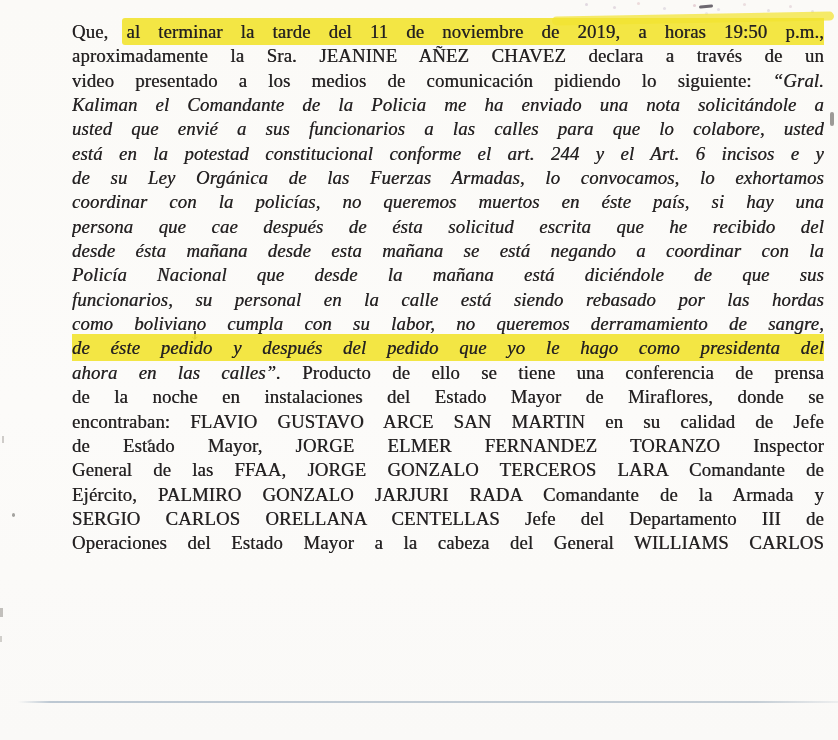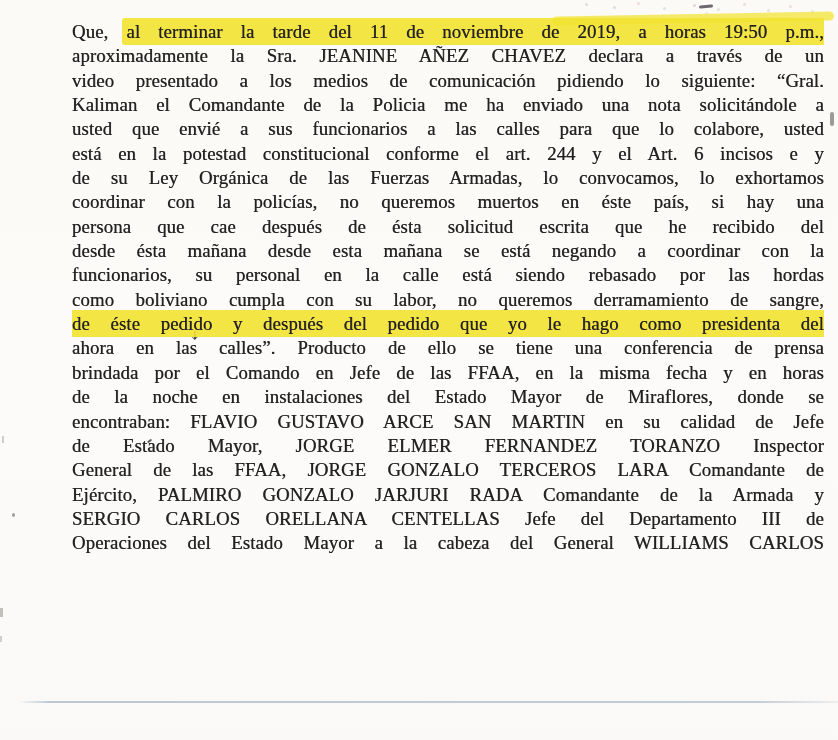--- a/index.html
+++ b/index.html
@@ -24,21 +24,21 @@
     text-shadow:0.35px 0.3px 0.5px rgba(35,32,33,0.55), -0.2px 0 0.35px rgba(35,32,33,0.28);
   }
   .line{
     height:24.35px;
     line-height:24.35px;
     text-align:justify;
     text-align-last:justify;
     white-space:normal;
   }
   .seg{ }
-  .it{ }
+  .it{ font-style:italic; }
   .hl{
     background:rgba(242,227,48,0.9);
     border-radius:3px;
     padding:3px 4px 2.5px;
     margin:0 -4px;
     box-decoration-break:clone;
     -webkit-box-decoration-break:clone;
   }
   
   .artifact{ position:absolute; }
@@ -112,25 +112,25 @@
       <div class="line"><span class="seg">Que, </span><span class="seg hl">al terminar la tarde del 11 de noviembre de 2019, a horas 19:50 p.m.,</span></div>
       <div class="line"><span class="seg">aproximadamente la Sra. JEANINE AÑEZ CHAVEZ declara a través de un</span></div>
       <div class="line"><span class="seg">video presentado a los medios de comunicación pidiendo lo siguiente: </span><span class="seg it">“Gral.</span></div>
       <div class="line"><span class="seg it">Kaliman el Comandante de la Policia me ha enviado una nota solicitándole a</span></div>
       <div class="line"><span class="seg it">usted que envié a sus funcionarios a las calles para que lo colabore, usted</span></div>
       <div class="line"><span class="seg it">está en la potestad constitucional conforme el art. 244 y el Art. 6 incisos e y</span></div>
       <div class="line"><span class="seg it">de su Ley Orgánica de las Fuerzas Armadas, lo convocamos, lo exhortamos</span></div>
       <div class="line"><span class="seg it">coordinar con la policías, no queremos muertos en éste país, si hay una</span></div>
       <div class="line"><span class="seg it">persona que cae después de ésta solicitud escrita que he recibido del</span></div>
       <div class="line"><span class="seg it">desde ésta mañana desde esta mañana se está negando a coordinar con la</span></div>
+      <div class="line"><span class="seg it">Policía Nacional que desde la mañana está diciéndole de que sus</span></div>
       <div class="line"><span class="seg it">funcionarios, su personal en la calle está siendo rebasado por las hordas</span></div>
       <div class="line"><span class="seg it">como boliviano cumpla con su labor, no queremos derramamiento de sangre,</span></div>
       <div class="line"><span class="seg it hl">de éste pedido y después del pedido que yo le hago como presidenta del</span></div>
       <div class="line"><span class="seg it">ahora en las calles”.</span><span class="seg"> Producto de ello se tiene una conferencia de prensa</span></div>
-      <div class="line"><span class="seg">brindada por el Comando en Jefe de las FFAA, en la misma fecha y en horas</span></div>
       <div class="line"><span class="seg">de la noche en instalaciones del Estado Mayor de Miraflores, donde se</span></div>
       <div class="line"><span class="seg">encontraban: FLAVIO GUSTAVO ARCE SAN MARTIN en su calidad de Jefe</span></div>
       <div class="line"><span class="seg">de Estado Mayor, JORGE ELMER FERNANDEZ TORANZO Inspector</span></div>
       <div class="line"><span class="seg">General de las FFAA, JORGE GONZALO TERCEROS LARA Comandante de</span></div>
       <div class="line"><span class="seg">Ejército, PALMIRO GONZALO JARJURI RADA Comandante de la Armada y</span></div>
       <div class="line"><span class="seg">SERGIO CARLOS ORELLANA CENTELLAS Jefe del Departamento III de</span></div>
       <div class="line"><span class="seg">Operaciones del Estado Mayor a la cabeza del General WILLIAMS CARLOS</span></div>
     </div>
 </div>
 

